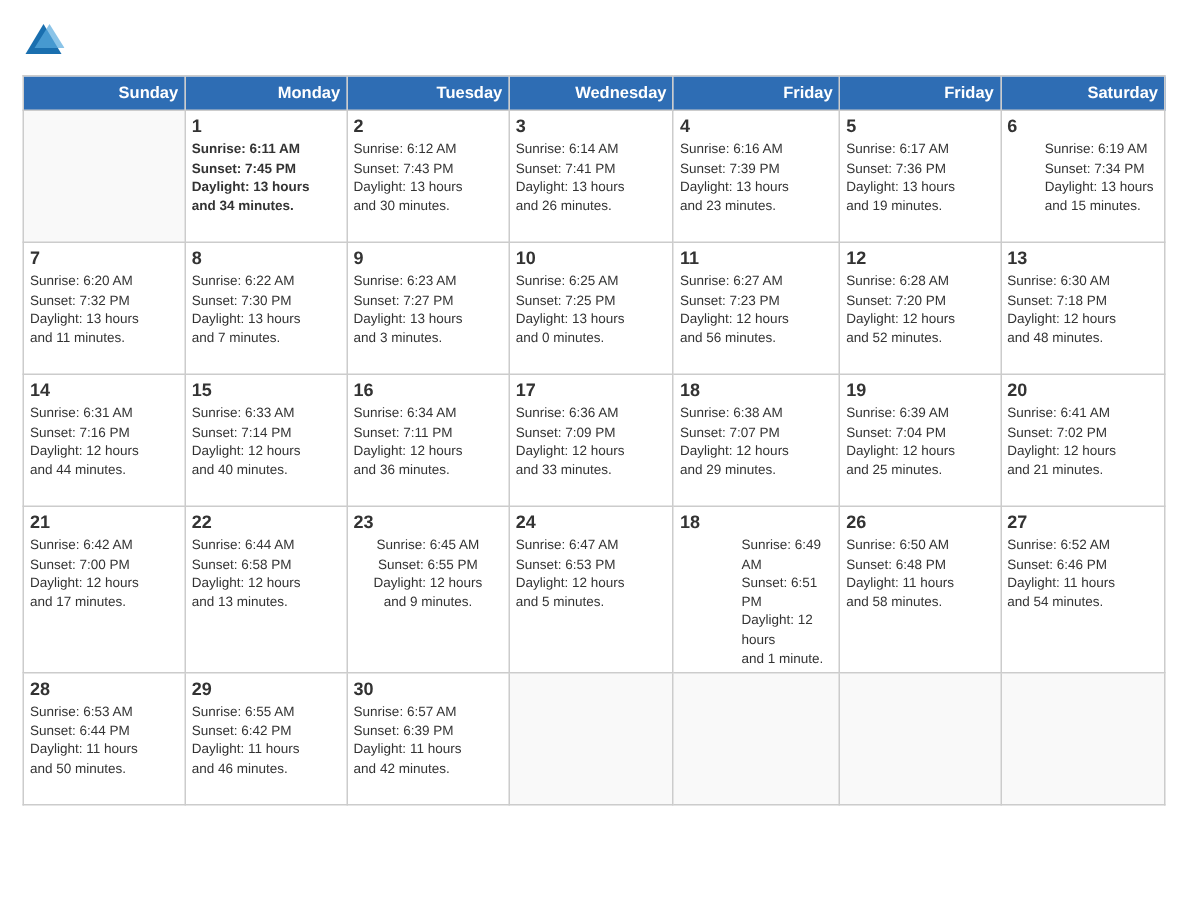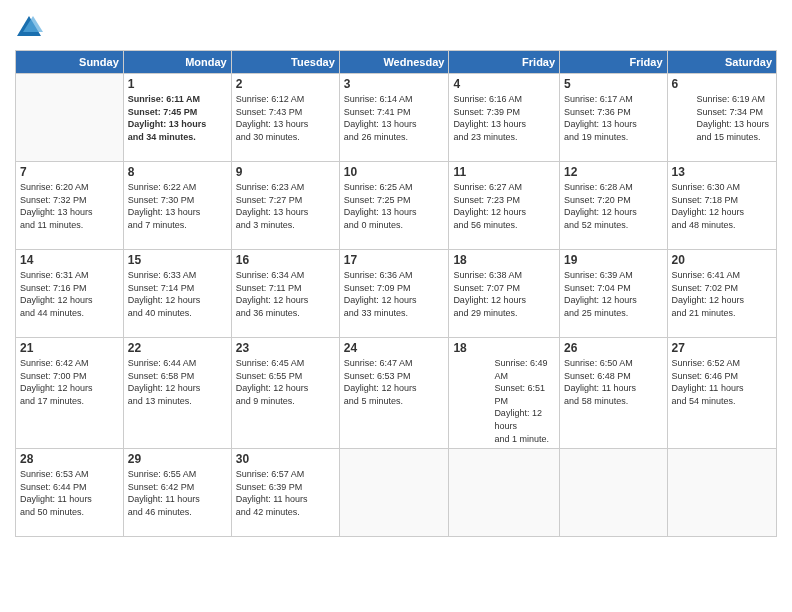--- a/index.html
+++ b/index.html
@@ -278,21 +278,21 @@
           </td>
           <td>
             <span class="day-number">22</span>
             <div class="day-info" style="white-space: pre-line;">Sunrise: 6:44 AM
 Sunset: 6:58 PM
 Daylight: 12 hours
 and 13 minutes.</div>
           </td>
           <td>
             <span class="day-number">23</span>
-            <div class="day-info" style="white-space: pre-line;">Sunrise: 6:45 AM
+            <div class="day-info" style="white-space: pre-line; text-align: center;">Sunrise: 6:45 AM
 Sunset: 6:55 PM
 Daylight: 12 hours
 and 9 minutes.</div>
           </td>
           <td>
             <span class="day-number">24</span>
             <div class="day-info" style="white-space: pre-line;">Sunrise: 6:47 AM
 Sunset: 6:53 PM
 Daylight: 12 hours
 and 5 minutes.</div>

